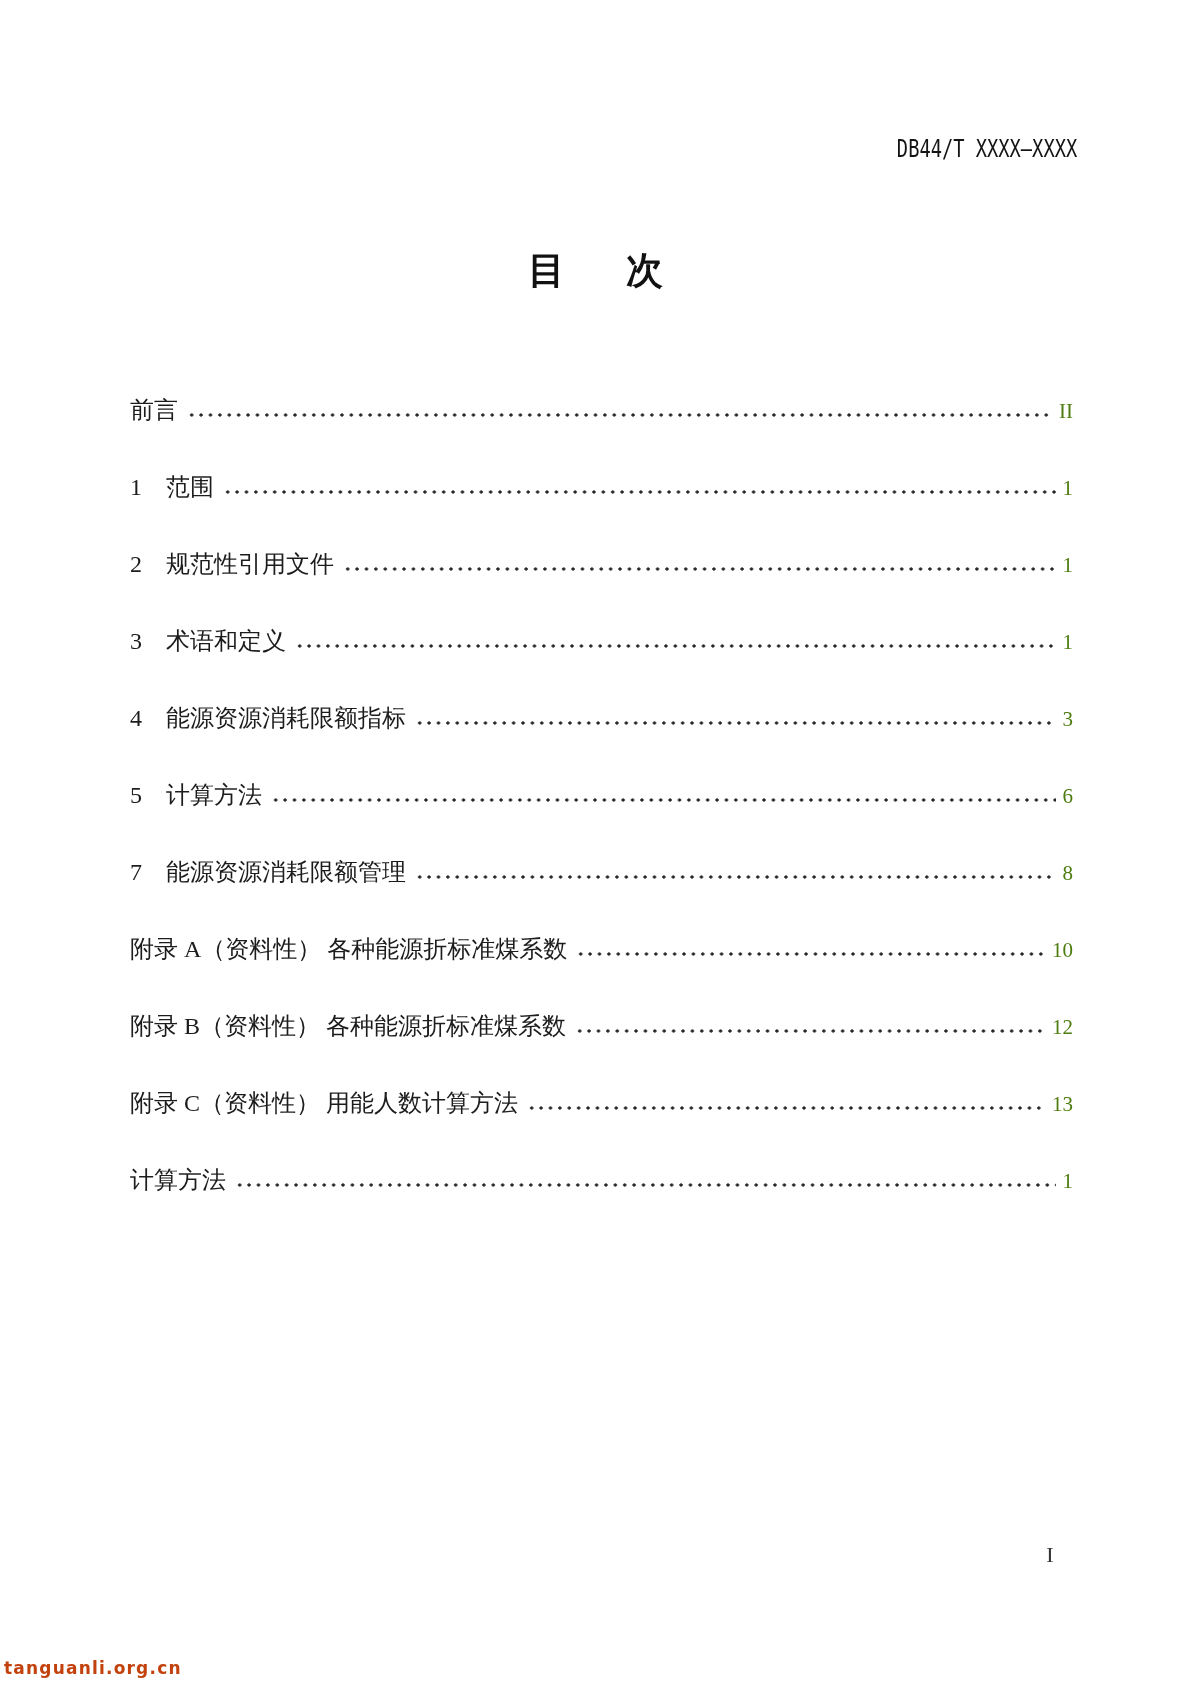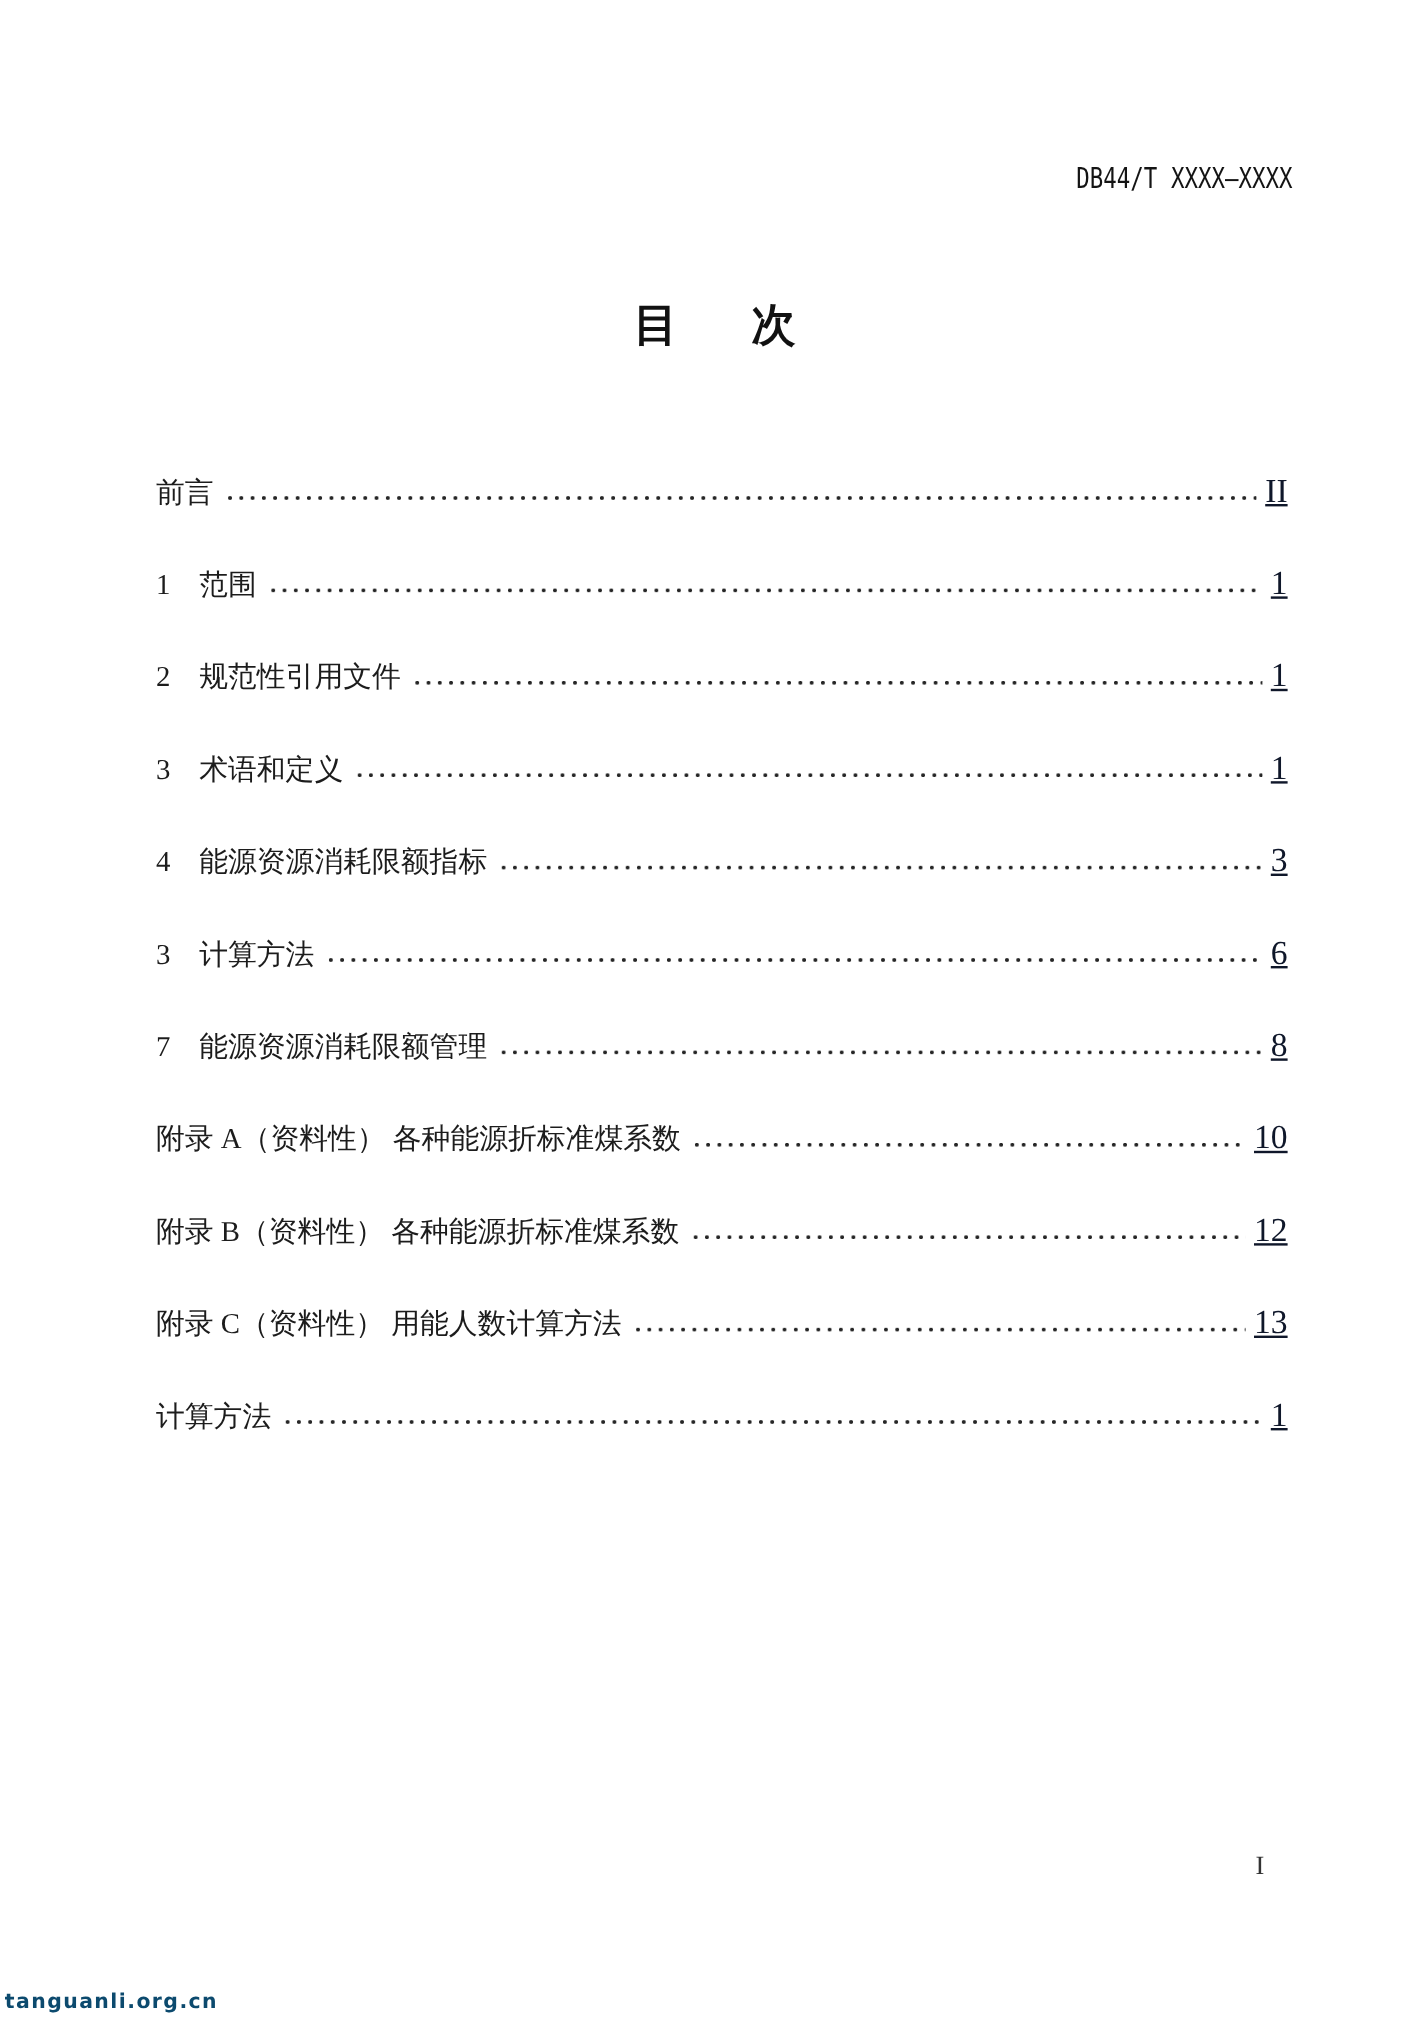--- a/index.html
+++ b/index.html
@@ -67,25 +67,24 @@
     flex: 1;
     height: 6px;
     margin: 0 7px 0 9px;
     background-image: radial-gradient(circle, #262626 1.35px, rgba(0,0,0,0) 1.9px);
     background-size: 9.4px 6px;
     background-repeat: repeat-x;
     background-position: 0 100%;
   }
 
   .toc-page {
-    font-size: 28px;
+    font-size: 21px;
     font-family: "Liberation Serif", serif;
-    color: #0f172a;
+    color: #4d7c0f;
     white-space: pre;
-    text-decoration: underline;
   }
 
   .footer-page {
     position: absolute;
     top: 1542px;
     left: 1030px;
     width: 40px;
     text-align: center;
     font-size: 22px;
     font-family: "Liberation Serif", serif;
@@ -130,21 +129,21 @@
     <span class="toc-label">3　术语和定义</span>
     <span class="toc-leader"></span>
     <span class="toc-page">1</span>
   </div>
   <div class="toc-row">
     <span class="toc-label">4　能源资源消耗限额指标</span>
     <span class="toc-leader"></span>
     <span class="toc-page">3</span>
   </div>
   <div class="toc-row">
-    <span class="toc-label">3　计算方法</span>
+    <span class="toc-label">5　计算方法</span>
     <span class="toc-leader"></span>
     <span class="toc-page">6</span>
   </div>
   <div class="toc-row">
     <span class="toc-label">7　能源资源消耗限额管理</span>
     <span class="toc-leader"></span>
     <span class="toc-page">8</span>
   </div>
   <div class="toc-row">
     <span class="toc-label">附录 A（资料性） 各种能源折标准煤系数</span>
@@ -163,13 +162,13 @@
   </div>
   <div class="toc-row">
     <span class="toc-label">计算方法</span>
     <span class="toc-leader"></span>
     <span class="toc-page">1</span>
   </div>
 </div>
 
 <div class="footer-page">I</div>
 
-<div class="watermark" style="color: #0c4a6e;">tanguanli.org.cn</div>
+<div class="watermark" style="color: #c2410c;">tanguanli.org.cn</div>
 
 </body></html>

